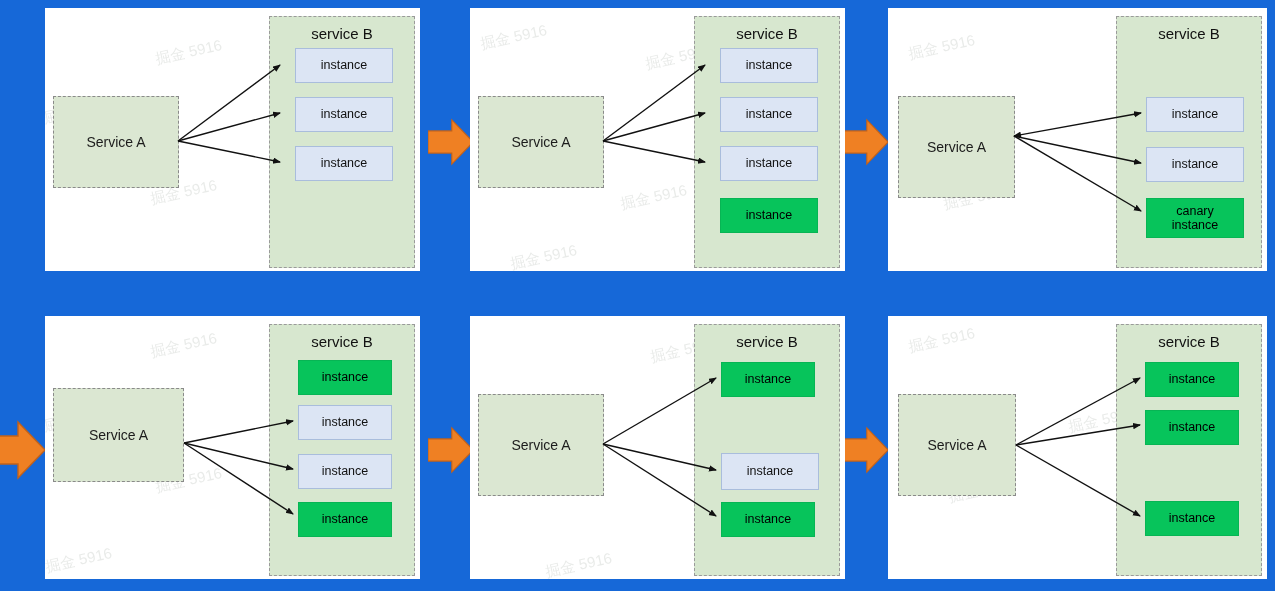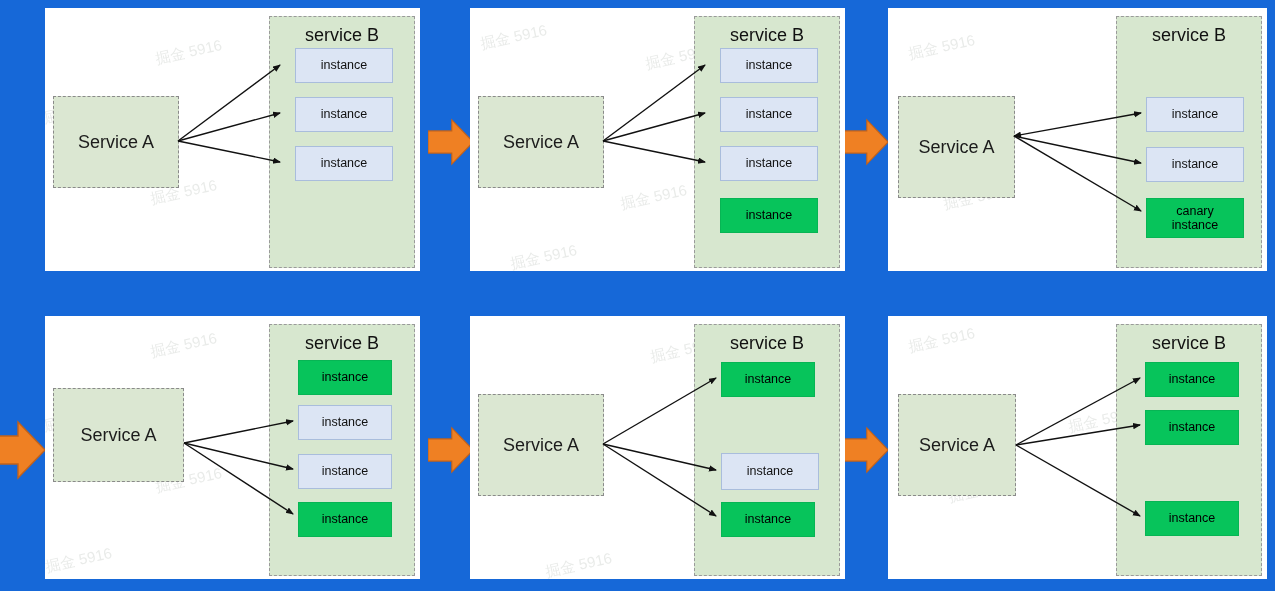--- a/index.html
+++ b/index.html
@@ -13,32 +13,32 @@
 
   
   .panel{position:absolute;background:#ffffff;overflow:hidden;}
 
   
   .svcA{
     position:absolute;
     background:#dbe7d2;
     border:1px dashed #8a8a8a;
     display:flex;align-items:center;justify-content:center;
-    color:#1c1c1c;font-size:18px;
+    color:#1c1c1c;font-size:14px;
   }
 
   
   .svcB{
     position:absolute;
     background:#d7e7cf;
     border:1px dashed #9a9a9a;
   }
   .svcB-title{
     position:absolute;left:0;right:0;top:8px;
-    text-align:center;font-size:18px;color:#111;
+    text-align:center;font-size:15px;color:#111;
   }
 
   
   .inst{
     position:absolute;
     display:flex;align-items:center;justify-content:center;
     font-size:12.5px;line-height:1.15;text-align:center;
     color:#111;
   }
   .inst.blue{background:#dce5f4;border:1px solid #a9bddc;}

